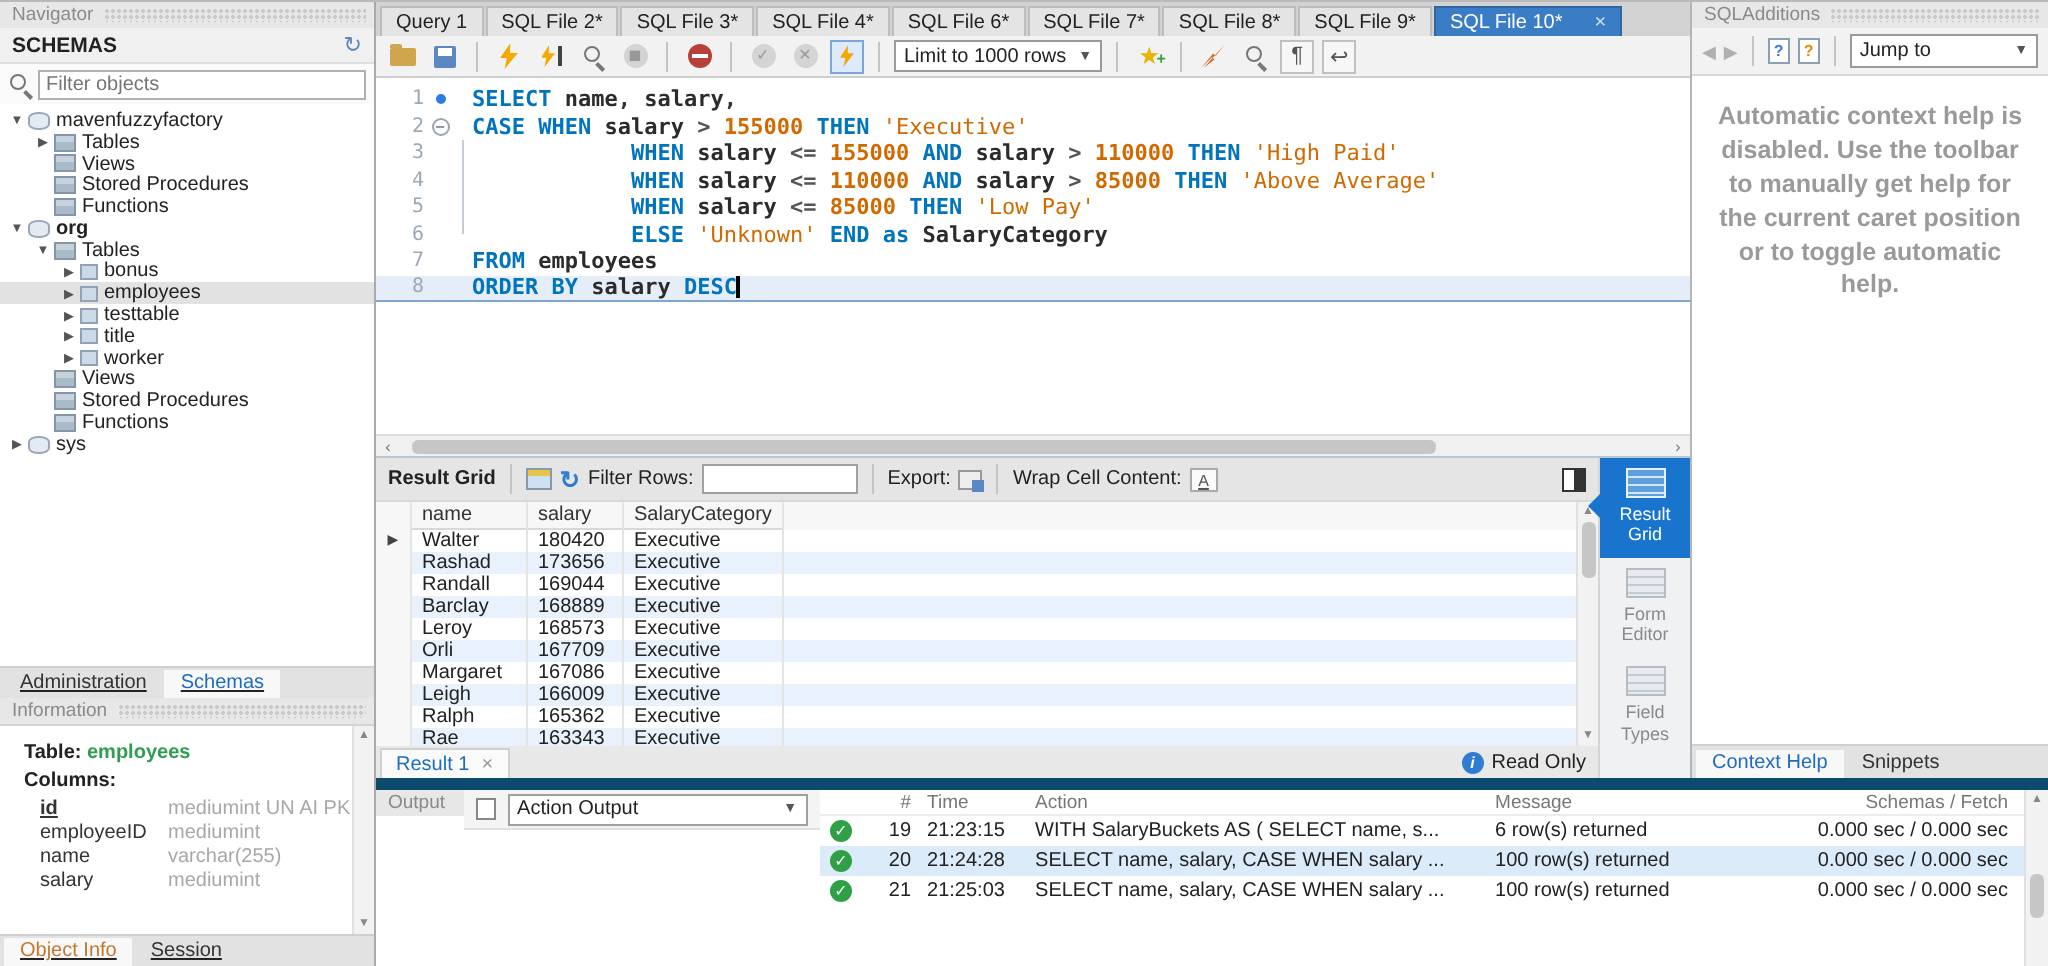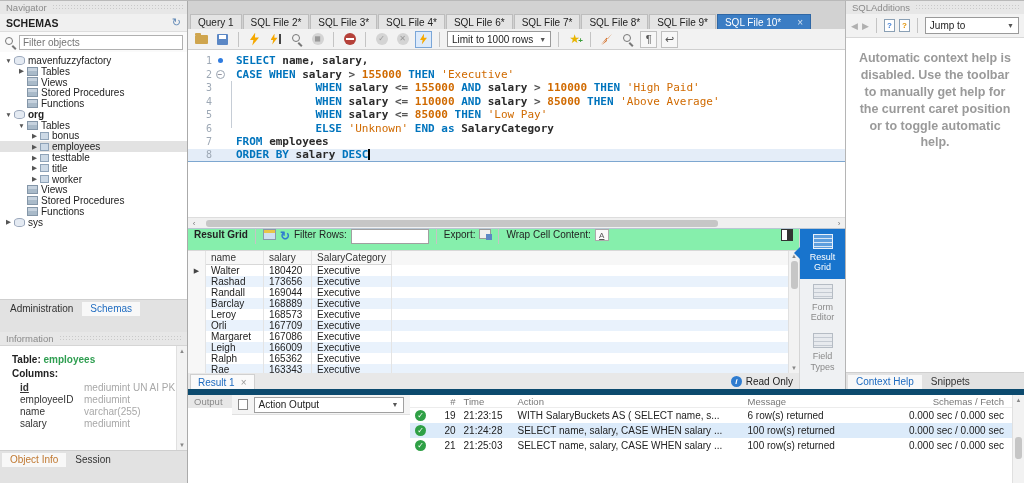--- a/index.html
+++ b/index.html
@@ -35,21 +35,21 @@
                       padding:0 3px; font-family:"Liberation Sans",sans-serif; }
   .tree { flex:1 1 auto; overflow:hidden; padding-top:3px; }
   .trow { height:10.8px; display:flex; align-items:center; font-size:10px; white-space:nowrap; }
   .trow.sel { background:#e2e2e2; }
   .texp { width:9px; font-size:6.5px; color:#555; text-align:center; flex:0 0 auto; }
   .ticon { width:11px; height:9px; margin:0 3px 0 1px; flex:0 0 auto; }
   .ticon.schema { background:#e4eaf2; border:1px solid #9aa7bb; border-radius:5px/3px; }
   .ticon.folder { background:linear-gradient(#c6d2de 0 3px,#a9bac9 3px); border:1px solid #8496a8; }
   .ticon.table  { background:#ccd9e6; border:1px solid #8fa3b8; width:9px; height:8px; }
   .ltabs { height:16px; background:#e2e2e2; display:flex; align-items:flex-end; gap:1px;
-           padding:16px 2px; flex:0 0 auto; border-top:1px solid #cfcfcf; }
+           padding:0 2px; flex:0 0 auto; border-top:1px solid #cfcfcf;text-decoration:underline; }
   .ltab { height:14px; padding:1px 8px; font-size:10px; background:#e2e2e2; color:#333; cursor:pointer; }
   .ltab.active { background:#f8f8f8; color:#1e6bc0; }
   .ltab.active.warm { color:#c07830; }
   .info-body { height:105px; flex:0 0 auto; background:#fff; display:flex; border-top:1px solid #d5d5d5; }
   .info-scroll { flex:1; padding:8px 0 0 12px; font-size:10px; }
   .info-line { margin-bottom:3px; }
   .green { color:#2e9e50; }
   .col-row { display:flex; padding-left:8px; line-height:12px; }
   .col-name { width:64px; color:#333; }
   .col-name.key { font-weight:bold; text-decoration:underline; }
@@ -57,21 +57,21 @@
   .mini-vscroll { width:11px; background:#f2f2f2; display:flex; flex-direction:column;
                   align-items:center; justify-content:space-between; font-size:6px; color:#888;
                   padding:2px 0; border-left:1px solid #e0e0e0; }
 
   
   .right-area { flex:1; display:flex; flex-direction:column; }
   .top-row { height:388px; display:flex; flex:0 0 auto; }
 
   
   .center { width:657px; flex:0 0 auto; display:flex; flex-direction:column; background:#fff; }
-  .etabs { height:28px; background:#d2d2d2; display:flex; align-items:flex-end; gap:1px;
+  .etabs { height:17px; background:#d2d2d2; display:flex; align-items:flex-end; gap:1px;
            padding-left:2px; flex:0 0 auto; }
   .etab { height:15px; background:#e4e4e4; border:1px solid #bdbdbd; border-bottom:none;
           padding:1px 7px; font-size:10px; color:#222; display:flex; gap:5px; align-items:center;
           cursor:pointer; white-space:nowrap; }
   .etab.active { background:#3b7dc4; border-color:#2f67a5; color:#fff;gap:16px; }
   .etab .tabx { color:#cfe0f0; font-size:10px; }
   .etoolbar { height:21px; background:#f2f2f2; border-bottom:1px solid #cfcfcf; display:flex;
               align-items:center; gap:4px; padding:0 5px; flex:0 0 auto; }
   .tbtn { width:17px; height:17px; display:flex; align-items:center; justify-content:center;
           cursor:pointer; flex:0 0 auto; }
@@ -119,22 +119,22 @@
   .code-text .op { color:#555; }
   .caret { display:inline-block; width:1.5px; height:11px; background:#000; vertical-align:-2px; }
   .hscroll { height:11px; background:#f0f0f0; border-top:1px solid #ddd; display:flex;
              align-items:center; flex:0 0 auto; font-size:8px; color:#777; }
   .hthumb { height:7px; background:#c6c6c6; border-radius:3px; width:78%; margin-left:6px; }
   .harrow { width:12px; text-align:center; cursor:pointer; }
 
   
   .result-sec { height:161px; flex:0 0 auto; display:flex; border-top:1px solid #b9c6d4; }
   .result-main { flex:1; display:flex; flex-direction:column; min-width:0; }
-  .rtoolbar { height:22px; background:#86efac; border-bottom:1px solid #d8d8d8; display:flex;
-              gap:4px; padding:0 6px; font-size:10px; flex:0 0 auto; }
+  .rtoolbar { height:22px; background:#e5e5e5; border-bottom:1px solid #d8d8d8; display:flex;
+              align-items:center; gap:4px; padding:0 6px; font-size:10px; flex:0 0 auto; }
   .rtoolbar input { width:78px; height:15px; border:1px solid #a0a0a0; }
   .icon-minigrid { width:13px; height:11px; border:1px solid #8899aa;
                    background:linear-gradient(#e8c54a 0 3px,#cfe0f2 3px); }
   .icon-refresh { color:#2f7cd0; font-weight:bold; font-size:12px; cursor:pointer; }
   .icon-export { width:12px; height:10px; border:1px solid #999; background:#eee; position:relative; }
   .icon-export::after { content:''; position:absolute; right:-2px; bottom:-2px; width:6px; height:6px;
                         background:#5b87c5; }
   .icon-wrapcell { width:14px; height:12px; border:1px solid #aaa; background:#fafafa; font-size:8px;
                    color:#555; text-align:center; line-height:11px; text-decoration:underline; }
   .icon-paneltoggle { width:12px; height:12px; border:1px solid #333;

